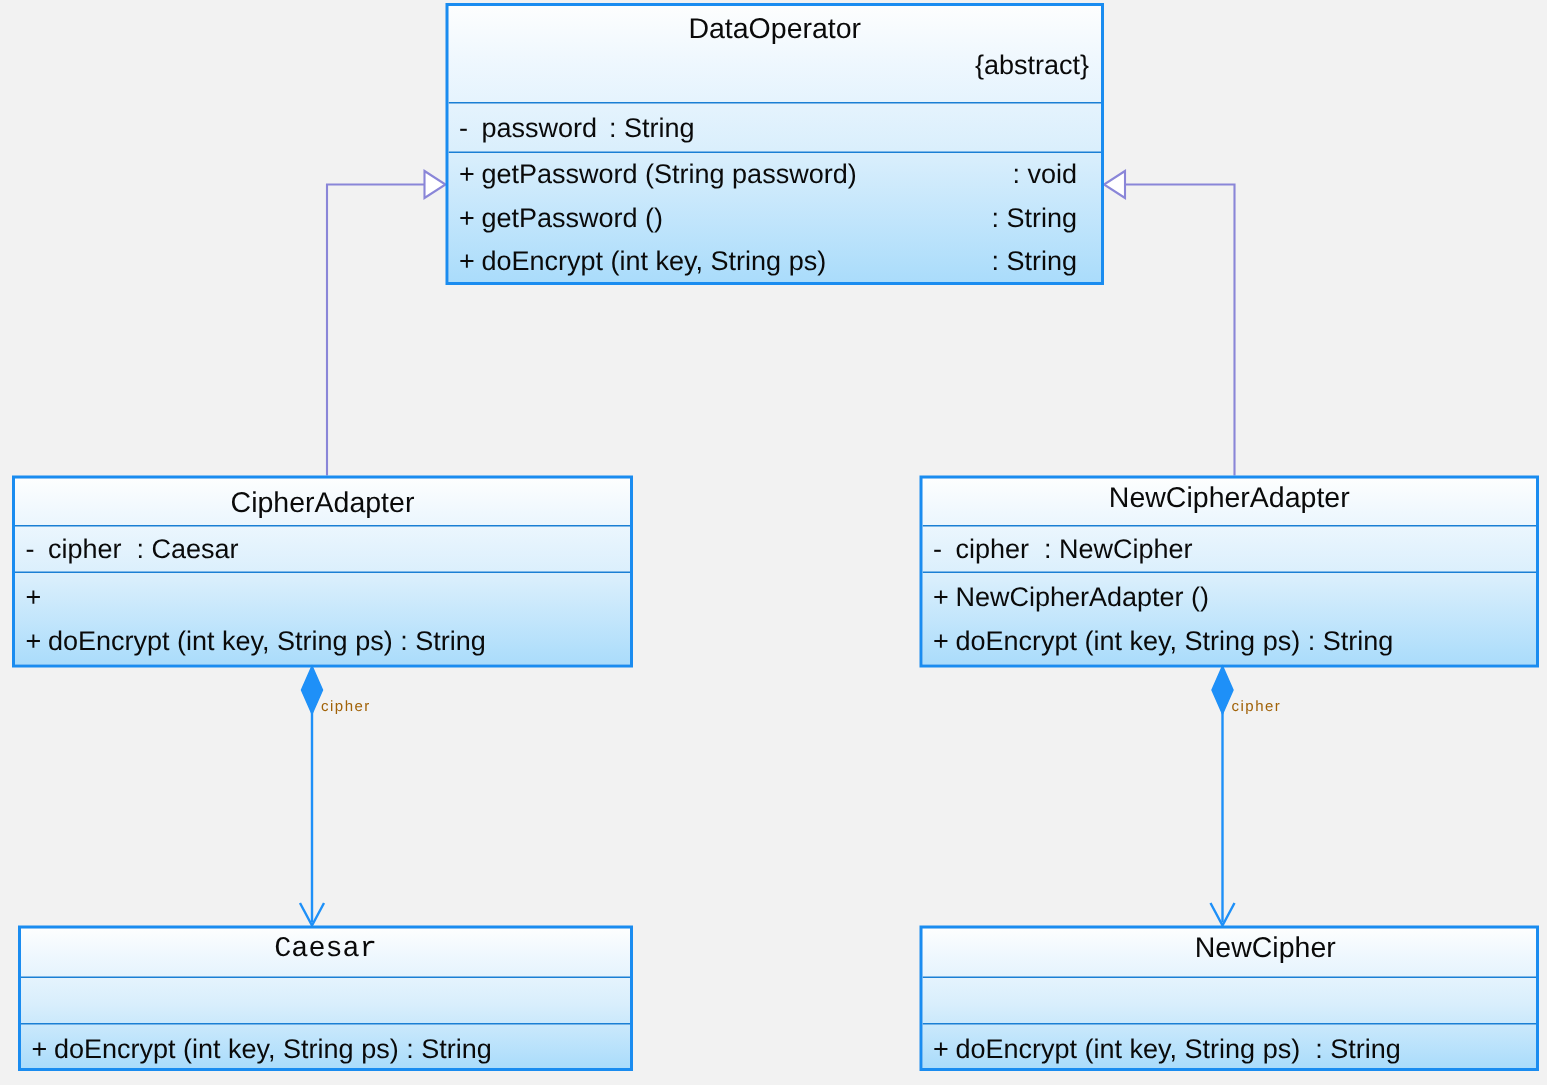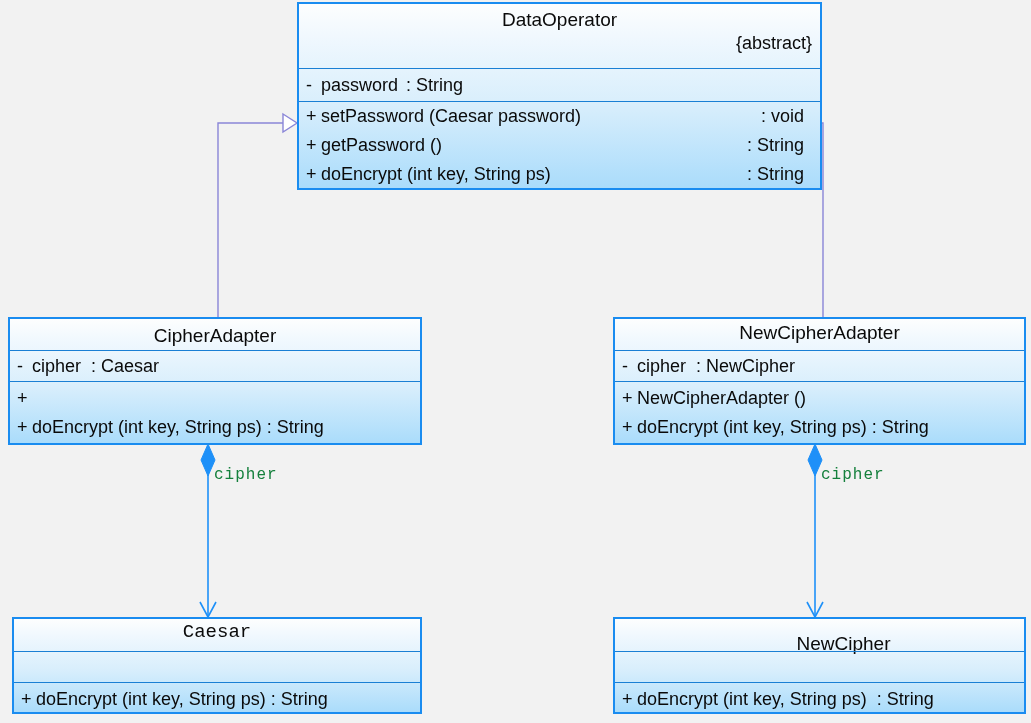--- a/index.html
+++ b/index.html
@@ -74,24 +74,24 @@
   }
   .member-row.nosplit .m-sig {
     flex: 0 0 auto;
   }
   .compartment.attrs { display: flex; flex-direction: column; justify-content: center; }
   .compartment.ops   { display: flex; flex-direction: column; justify-content: center; }
 
   
   .edge-label {
     position: absolute;
-    font-family: Liberation Mono, monospace;
-    font-size: 16px;
+    font-family: Liberation Sans, sans-serif;
+    font-size: 10px;
     letter-spacing: 1px;
-    color: #15803d;
+    color: #a16207;
     white-space: nowrap;
   }
   svg.links {
     position: absolute;
     left: 0; top: 0;
     width: 1031px;
     height: 723px;
     pointer-events: none;
   }
 </style>
@@ -121,36 +121,36 @@
     <g>
       <path d="M 815,452 L 815,615" fill="none" stroke="#1e90f8" stroke-width="1.6"></path>
       <path d="M 815,444 L 822,460 L 815,476 L 808,460 Z" fill="#1e90f8" stroke="#1e90f8" stroke-width="1"></path>
       <path d="M 807,602 L 815,617 L 823,602" fill="none" stroke="#1e90f8" stroke-width="1.6"></path>
     </g>
   </svg>
 
   <div class="edge-label" style="left:214px; top:466px;">cipher</div>
   <div class="edge-label" style="left:821px; top:466px;">cipher</div>
 
-  <div class="uml-class" style="left:297px; top:2px; width:525px; height:188px;">
+  <div class="uml-class" style="left:297px; top:2px; width:439px; height:188px;">
     <div class="compartment" style="height:64px;">
       <div class="cls-title">DataOperator</div>
       <div class="cls-stereo">{abstract}</div>
     </div>
     <div class="compartment attrs" style="height:33px;">
       <div class="member-row nosplit">
         <span class="m-vis">-</span>
         <span class="m-sig">password</span>
         <span class="m-sig" style="padding-left:8px;">: String</span>
       </div>
     </div>
     <div class="compartment ops" style="height:87px;">
       <div class="member-row" style="height:29px;">
         <span class="m-vis">+</span>
-        <span class="m-sig">setPassword (Caesar password)</span>
+        <span class="m-sig">getPassword (String password)</span>
         <span class="m-type">: void</span>
       </div>
       <div class="member-row" style="height:29px;">
         <span class="m-vis">+</span>
         <span class="m-sig">getPassword ()</span>
         <span class="m-type">: String</span>
       </div>
       <div class="member-row" style="height:29px;">
         <span class="m-vis">+</span>
         <span class="m-sig">doEncrypt (int key, String ps)</span>
@@ -210,21 +210,21 @@
     <div class="compartment ops" style="height:32px;">
       <div class="member-row" style="height:30px;">
         <span class="m-vis">+</span>
         <span class="m-sig">doEncrypt (int key, String ps) : String</span>
       </div>
     </div>
   </div>
 
   <div class="uml-class" style="left:613px; top:617px; width:413px; height:97px;">
     <div class="compartment" style="height:32px;">
-      <div class="cls-title" style="padding-top:14px;margin-left:48px;">NewCipher</div>
+      <div class="cls-title" style="padding-top:3px;margin-left:48px;">NewCipher</div>
     </div>
     <div class="compartment attrs" style="height:31px;"></div>
     <div class="compartment ops" style="height:32px;">
       <div class="member-row" style="height:30px;">
         <span class="m-vis">+</span>
         <span class="m-sig">doEncrypt (int key, String ps)  : String</span>
       </div>
     </div>
   </div>
 

